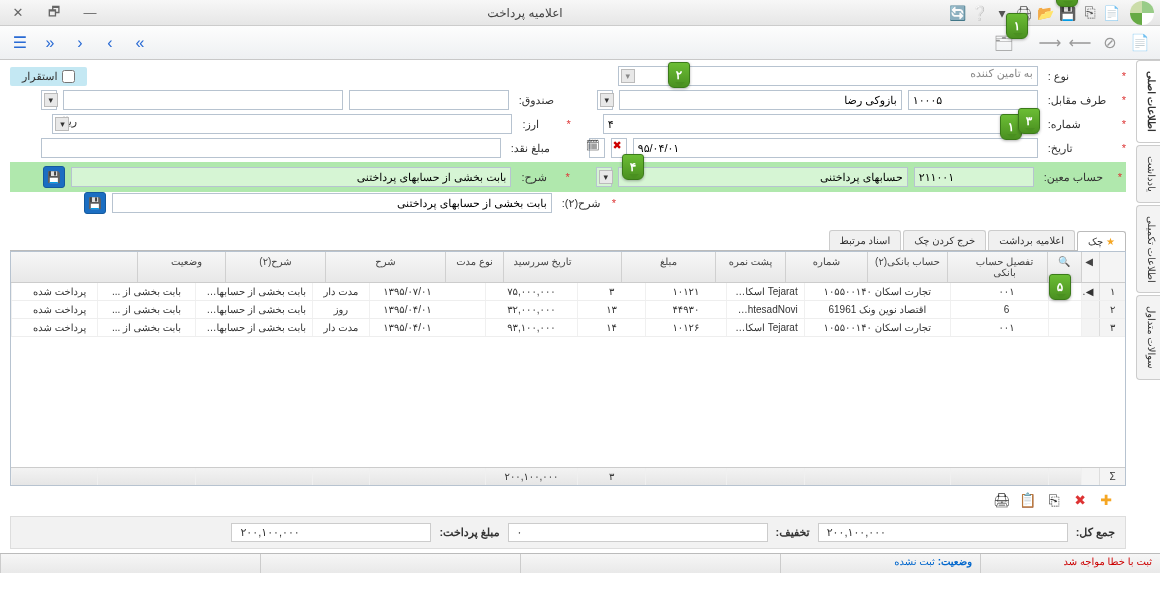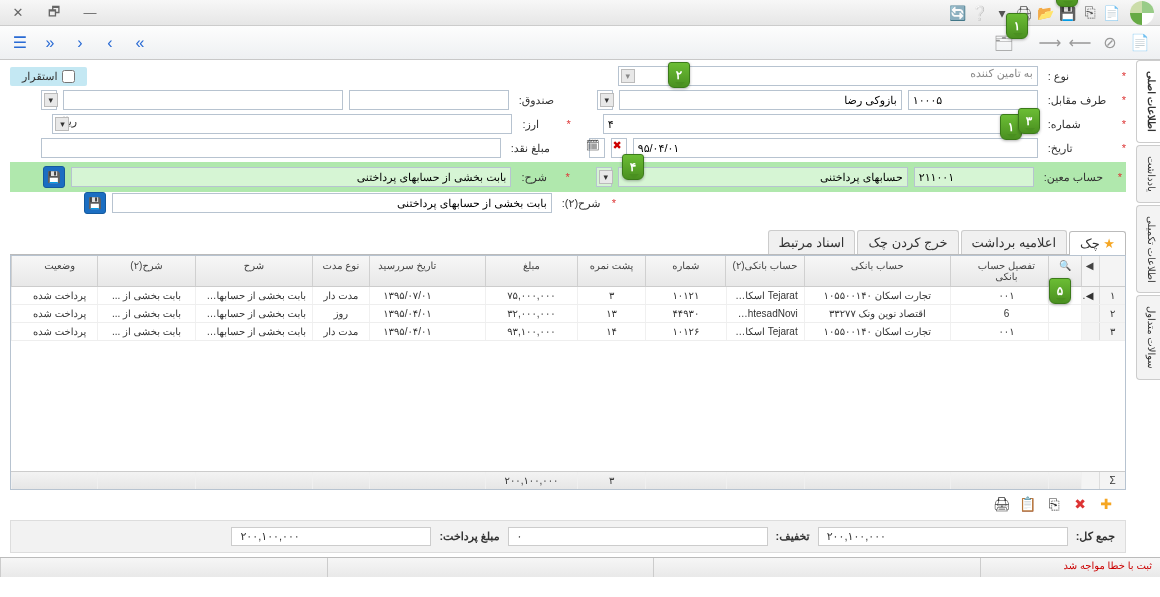--- a/index.html
+++ b/index.html
@@ -25,21 +25,21 @@
 .fld { height: 20px; border: 1px solid #b7c3d0; background: #fff; padding: 0 4px; font-size: 11px; }
 .fld.disabled { background: #eee; color: #888; }
 .fld.combo { background: #fff; position: relative; }
 .combo-arrow { position: absolute; left: 2px; top: 2px; width: 14px; height: 14px; background: #e8e8e8; border: 1px solid #bbb; font-size: 9px; text-align: center; line-height: 12px; }
 .chk-box { display: inline-flex; align-items: center; gap: 4px; background: #c4e8f3; padding: 3px 12px; border-radius: 2px; }
 .badge { position: absolute; width: 22px; height: 26px; background: linear-gradient(#6bbd34,#4a9020); border: 1px solid #3b7a1a; border-radius: 3px 3px 6px 6px; color: #fff; font-size: 12px; display: flex; align-items: center; justify-content: center; box-shadow: 0 1px 3px rgba(0,0,0,.3); z-index: 50; font-weight: bold; }
 .badge::after { content: ''; position: absolute; bottom: -5px; left: 6px; border: 5px solid transparent; border-top-color: #4a9020; }
 .green-row { background: #b0e8ad; padding: 4px; display: flex; align-items: center; gap: 6px; }
 .save-ico { width: 22px; height: 22px; background: #1b6ec2; border-radius: 3px; display: inline-flex; align-items: center; justify-content: center; color: #fff; cursor: pointer; border: 1px solid #155a9e; }
 .tabs-bar { display: flex; border-bottom: 1px solid #bbb; margin: 6px 34px 0 10px; }
-.tab { padding: 4px 10px; border: 1px solid #ccc; border-bottom: none; background: #f0f0f0; cursor: pointer; font-size: 13px; margin-left: 2px; border-radius: 3px 3px 0 0; }
+.tab { padding: 4px 10px; border: 1px solid #ccc; border-bottom: none; background: #f0f0f0; cursor: pointer; font-size: 10px; margin-left: 2px; border-radius: 3px 3px 0 0; }
 .tab.active { background: #fff; border-color: #bbb; position: relative; top: 1px; }
 .tab.active .star { color: #f5a623; }
 .grid-wrap { margin: 0 34px 0 10px; border: 1px solid #b7c3d0; }
 .grid-head { display: flex; background: linear-gradient(#f7f7f7,#e8e8e8); border-bottom: 1px solid #ccc; }
 .gh { padding: 4px 6px; border-left: 1px solid #d0d0d0; text-align: center; color: #444; font-size: 10px; }
 .grid-body { background: #fff; }
 .grow { display: flex; border-bottom: 1px solid #eee; }
 .gc { padding: 3px 6px; border-left: 1px solid #f0f0f0; text-align: center; font-size: 10px; color: #333; white-space: nowrap; overflow: hidden; text-overflow: ellipsis; }
 .rownum { width: 26px; background: #f4f4f4; border-left: 1px solid #ddd; }
 .rowsel { width: 18px; background: #f4f4f4; text-align: center; }
@@ -69,20 +69,21 @@
 </style>
 </head>
 <body>
 
 <div class="titlebar">
   <div class="titlebar-left">
     <span class="win-btn">✕</span>
     <span class="win-btn">🗗</span>
     <span class="win-btn">—</span>
   </div>
+  <div class="titlebar-center">اعلامیه پرداخت</div>
   <div class="titlebar-right">
     <span class="tb-icon">🔄</span>
     <span class="tb-icon" style="color:#1b6ec2">❔</span>
     <span class="tb-icon">▾</span>
     <span class="tb-icon">🖨</span>
     <span class="tb-icon">📂</span>
     <span class="tb-icon" style="position:relative">💾<span class="badge" style="top:-22px;left:-2px">۶</span></span>
     <span class="tb-icon">⎘</span>
     <span class="tb-icon">📄</span>
     <span class="logo"></span>
@@ -202,21 +203,20 @@
   <div class="tab">اسناد مرتبط</div>
 </div>
 
 <div class="grid-wrap" style="position:relative">
   <span class="badge" style="top:22px;right:54px;z-index:60">۵</span>
   <div class="grid-head">
     <div class="gh rownum"></div>
     <div class="gh rowsel">◀</div>
     <div class="gh w-search">🔍</div>
     <div class="gh w-tafsil">تفصیل حساب بانکی</div>
-    <div class="gh w-bank">حساب بانکی</div>
     <div class="gh w-bank2">حساب بانکی(۲)</div>
     <div class="gh w-num">شماره</div>
     <div class="gh w-posht">پشت نمره</div>
     <div class="gh w-mablagh">مبلغ</div>
     <div class="gh w-date">تاریخ سررسید</div>
     <div class="gh w-nom">نوع مدت</div>
     <div class="gh w-sharh">شرح</div>
     <div class="gh w-sharh2">شرح(۲)</div>
     <div class="gh w-vaz">وضعیت</div>
   </div>
@@ -235,21 +235,21 @@
         <div class="gc w-nom">مدت دار</div>
         <div class="gc w-sharh">بابت بخشی از حسابهای ...</div>
         <div class="gc w-sharh2">بابت بخشی از ...</div>
         <div class="gc w-vaz">پرداخت شده</div>
       </div>
       <div class="grow">
         <div class="gc rownum">۲</div>
         <div class="gc rowsel"></div>
         <div class="gc w-search"></div>
         <div class="gc w-tafsil">6</div>
-        <div class="gc w-bank">اقتصاد نوین ونک ۳۳۲۷۷</div>
+        <div class="gc w-bank">اقتصاد نوین ونک 61961</div>
         <div class="gc w-bank2">EghtesadNovi...</div>
         <div class="gc w-num">۴۴۹۳۰</div>
         <div class="gc w-posht">۱۳</div>
         <div class="gc w-mablagh" style="direction:ltr">۳۲,۰۰۰,۰۰۰</div>
         <div class="gc w-date">۱۳۹۵/۰۴/۰۱</div>
         <div class="gc w-nom">روز</div>
         <div class="gc w-sharh">بابت بخشی از حسابهای ...</div>
         <div class="gc w-sharh2">بابت بخشی از ...</div>
         <div class="gc w-vaz">پرداخت شده</div>
       </div>
@@ -301,16 +301,17 @@
   <span class="lbl2">جمع کل:</span>
   <span class="tval" style="min-width:250px">۲۰۰,۱۰۰,۰۰۰</span>
   <span class="lbl2">تخفیف:</span>
   <span class="tval" style="min-width:260px">۰</span>
   <span class="lbl2">مبلغ پرداخت:</span>
   <span class="tval" style="min-width:200px">۲۰۰,۱۰۰,۰۰۰</span>
 </div>
 
 <div class="statusbar">
   <div class="sb-cell sb-err">ثبت با خطا مواجه شد</div>
+  <div class="sb-cell sb-stat"><b>وضعیت:</b> <span>ثبت نشده</span></div>
   <div class="sb-cell" style="flex:1"></div>
   <div class="sb-cell" style="flex:1"></div>
   <div class="sb-cell" style="flex:1"></div>
 </div>
 
 </body></html>

